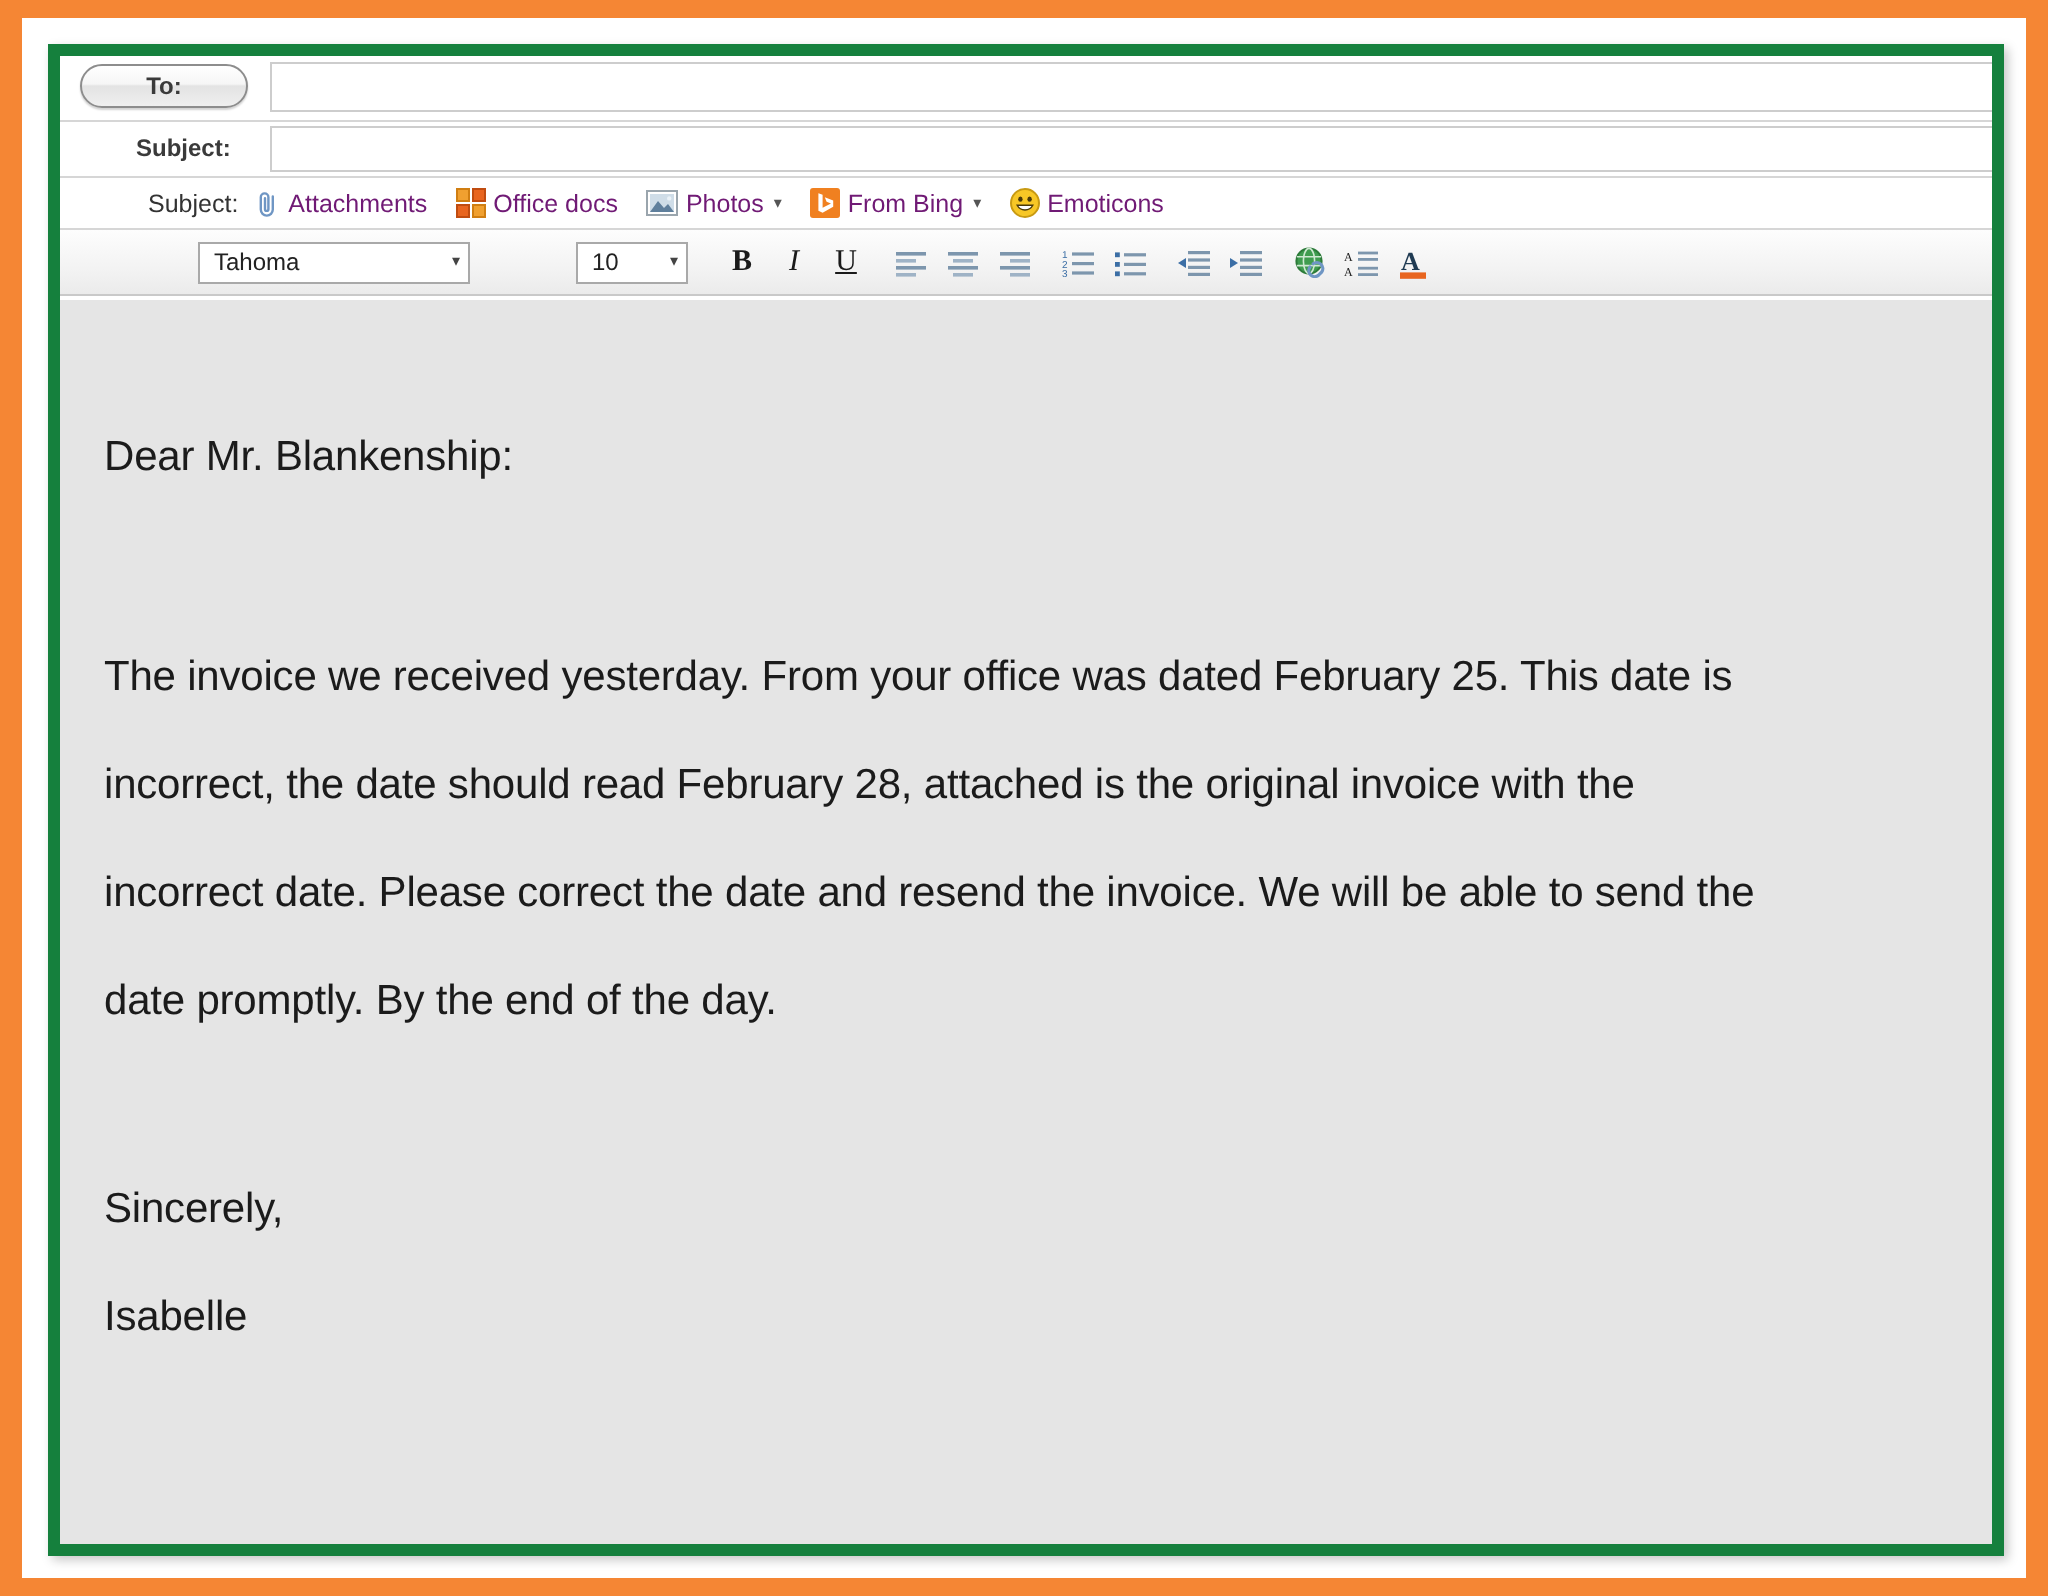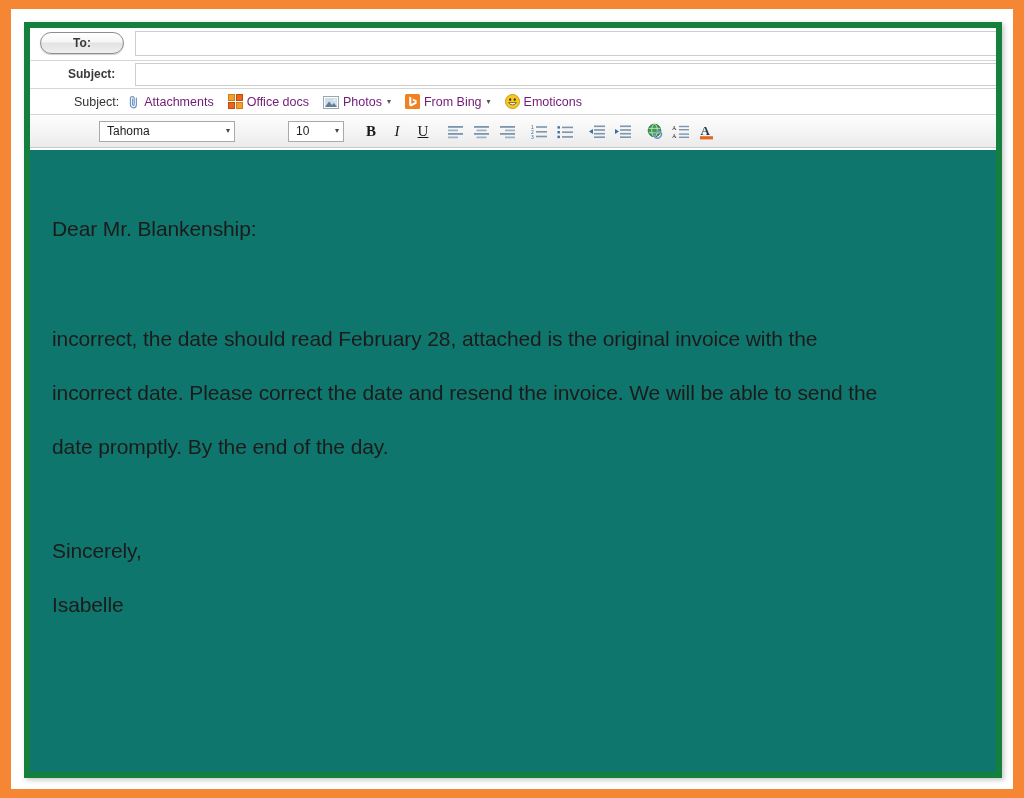--- a/index.html
+++ b/index.html
@@ -217,21 +217,21 @@
   .fmt-btn.u { text-decoration: underline; font-family: "Liberation Serif", serif; font-size: 15px; color: #1a1a1a;}
   .fmt-gap { width: 6px; }
 
   
   .body-area {
     position: absolute;
     left: 0;
     top: 122px;
     width: 976px;
     bottom: 0;
-    background: #0f766e;
+    background: #e5e5e5;
     padding: 52px 30px 0 22px;
     box-sizing: border-box;
   }
   .body-area p {
     margin: 0;
     font-size: 21px;
     line-height: 54px;
     color: #1b1b1b;
     font-family: "Liberation Sans", sans-serif;
     letter-spacing: -0.1px;
@@ -436,20 +436,21 @@
             <text x="2.5" y="12" font-size="13" font-weight="bold" fill="#1f3a52" font-family="Liberation Serif, serif">A</text>
             <rect x="2" y="13.2" width="13" height="3.2" fill="#e8651f"></rect>
           </svg>
         </div>
       </div>
     </div>
 
     <div class="body-area">
       <p>Dear Mr. Blankenship:</p>
       <div class="body-gap-lg"></div>
+      <p>The invoice we received yesterday. From your office was dated February 25.  This date is</p>
       <p>incorrect, the date should read February 28, attached is the original invoice with the</p>
       <p>incorrect date. Please correct the date and resend the invoice. We will be able to send the</p>
       <p>date promptly. By the end of the day.</p>
       <div class="body-gap-md"></div>
       <p>Sincerely,</p>
       <p>Isabelle</p>
     </div>
 
   </div>
 </div>

